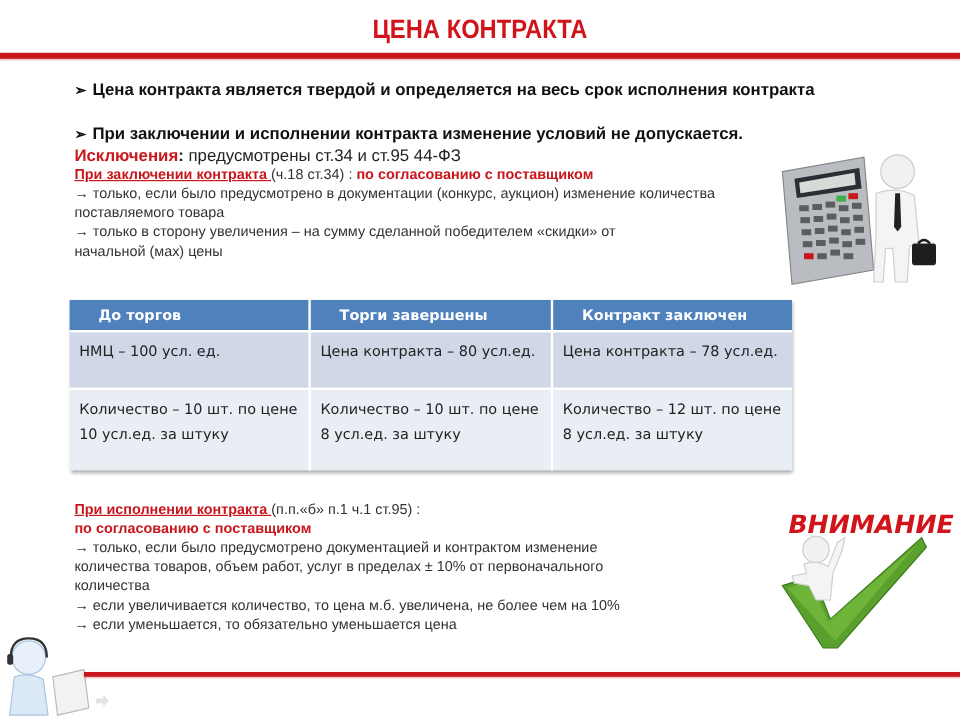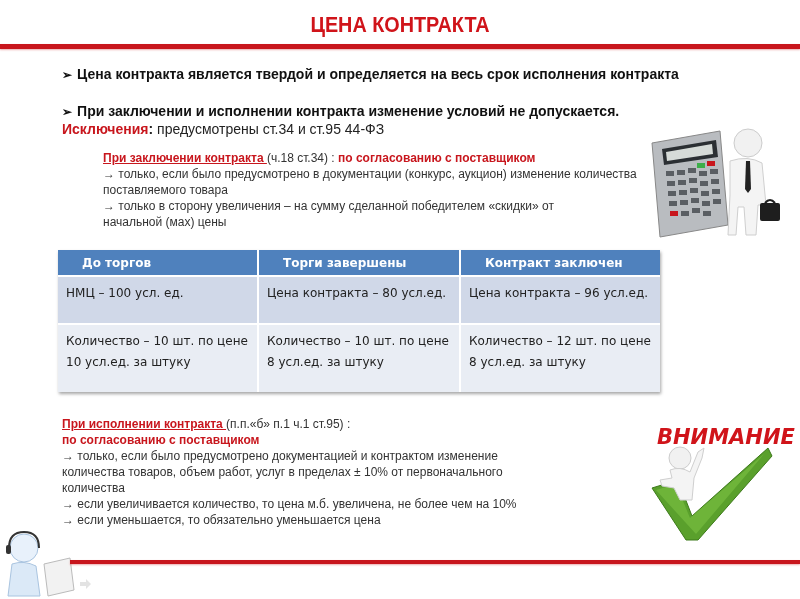--- a/index.html
+++ b/index.html
@@ -14,21 +14,21 @@
     box-shadow: 0 1px 2px rgba(200,22,29,0.35); }
 
   .bullet { position: absolute; left: 62px; font-size: 14px; font-weight: bold; color: #111; white-space: nowrap; }
   .bullet .mark { font-size: 12px; margin-right: 5px; }
   #b1 { top: 66px; }
   #b2 { top: 103px; }
   .exceptions { position: absolute; left: 62px; top: 121px; font-size: 14px; white-space: nowrap; color: #222; }
   .exceptions .lbl { color: #c8161d; font-weight: bold; }
 
   .section { position: absolute; left: 62px; font-size: 12px; line-height: 16px; color: #333; width: 560px; }
-  #s1 { top: 150px; margin-left: 41px; }
+  #s1 { top: 137px; }
   #s2 { top: 416px; }
   .sec-head { color: #c8161d; font-weight: bold; text-decoration: underline; }
   .sec-ref { color: #333; }
   .sec-agree { color: #c8161d; font-weight: bold; }
 
   table.price { position: absolute; left: 58px; top: 250px; width: 602px; border-collapse: collapse;
     box-shadow: 1px 2px 3px rgba(0,0,0,0.35); font-family: "DejaVu Sans", sans-serif; font-size: 12px; }
   table.price th { background: #4f81bd; color: #fff; font-weight: bold; text-align: left;
     height: 26px; padding: 0 24px; border-right: 2px solid #fff; border-bottom: 2px solid #fff; }
   table.price td { vertical-align: top; padding: 6px 8px; color: #222; line-height: 21px;
@@ -118,21 +118,21 @@
     <tr>
       <th class="c1">До торгов</th>
       <th class="c2">Торги завершены</th>
       <th class="c3">Контракт заключен</th>
     </tr>
   </thead>
   <tbody>
     <tr class="r1">
       <td>НМЦ – 100 усл. ед.</td>
       <td>Цена контракта – 80 усл.ед.</td>
-      <td>Цена контракта – 96 усл.ед.</td>
+      <td>Цена контракта – 78 усл.ед.</td>
     </tr>
     <tr class="r2">
       <td>Количество – 10 шт. по цене 10 усл.ед. за штуку</td>
       <td>Количество – 10 шт. по цене 8 усл.ед. за штуку</td>
       <td>Количество – 12 шт. по цене 8 усл.ед. за штуку</td>
     </tr>
   </tbody>
 </table>
 
 <div class="section" id="s2">

